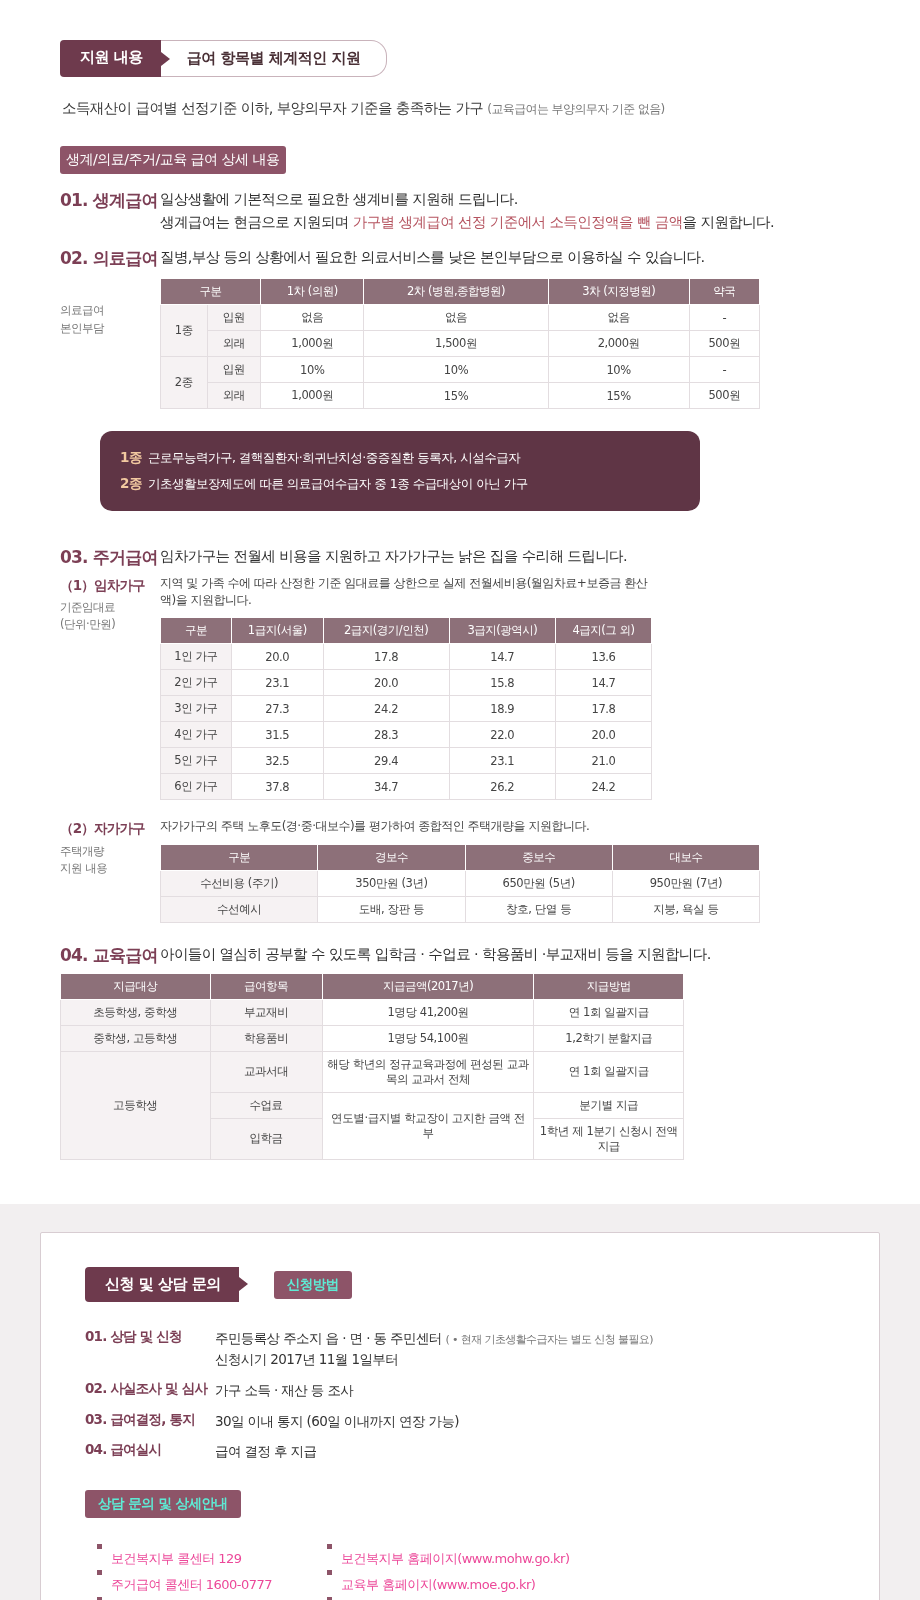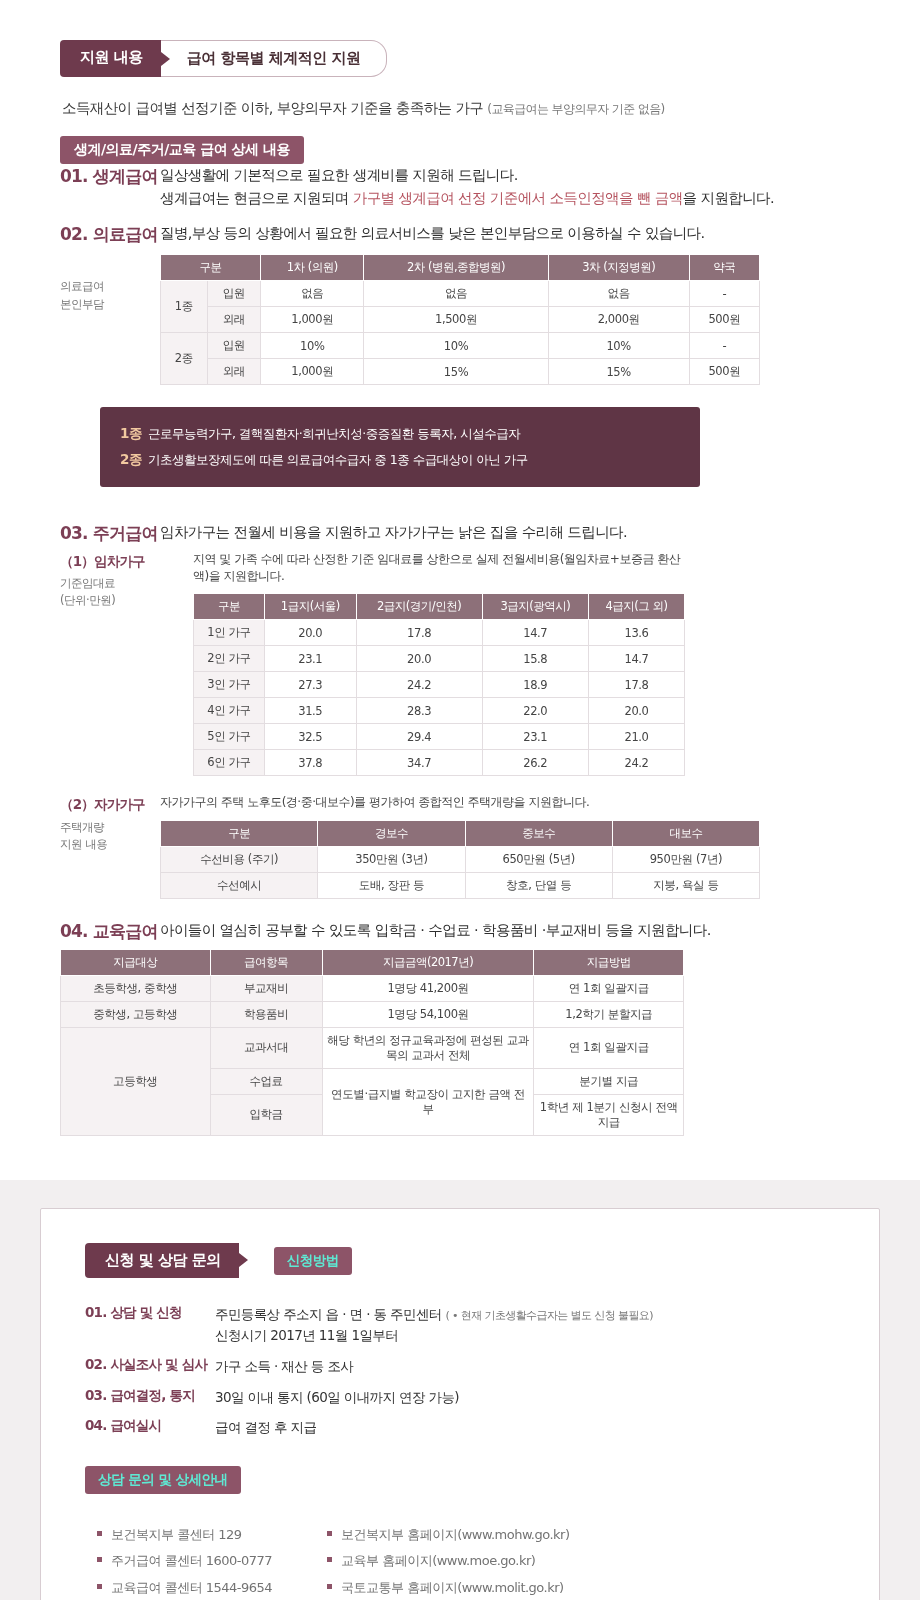--- a/index.html
+++ b/index.html
@@ -38,28 +38,28 @@
     border: 1px solid #c9b3bb; border-left: none;
     border-radius: 0 16px 16px 0;
     padding: 8px 26px 8px 26px;
     font-size: 15px; color: #4a3036; font-weight: bold;
     letter-spacing: -0.5px;
     display: flex; align-items: center; text-align: right;
   }
 
   .lead {
     font-size: 14.5px; color: #3a3a3a; letter-spacing: -0.6px;
-    margin: 4px 0 18px 2px;
+    margin: 4px 0 28px 2px;
   }
   .lead .small { font-size: 12px; color: #777; }
 
   .subtag {
     display: inline-block; background: #8d5468; color: #fff;
-    font-size: 14px; font-weight: bold; letter-spacing: -0.5px;
-    padding: 5px 14px; border-radius: 3px; 
+    font-size: 14px; font-weight: normal; letter-spacing: -0.5px;
+    padding: 5px 6px; border-radius: 3px; margin-bottom: 14px;
   }
 
   .row { display: flex; margin-bottom: 6px; }
   .row-label {
     width: 100px; flex: none;
     font-size: 17px; font-weight: bold; color: #7c3f55;
     letter-spacing: -0.8px; padding-top: 1px;
   }
   .row-body { flex: 1; }
   .row-title { font-size: 14.5px; color: #2f2f2f; letter-spacing: -0.6px; line-height: 1.6; }
@@ -88,21 +88,21 @@
 
   .t-wrap { margin-left: 0; }
   .with-left { display: flex; }
   .left-cap {
     width: 100px; flex: none; font-size: 11.5px; color: #777;
     letter-spacing: -0.5px; line-height: 1.5; padding-top: 24px;
   }
 
   
   .note-box {
-    background: #5f3545; color: #fff; border-radius: 3px;
+    background: #5f3545; color: #fff; border-radius: 12px;
     padding: 14px 20px; margin: 22px 0 34px 40px; width: 600px;
     font-size: 12.5px; letter-spacing: -0.5px; line-height: 1.9;
   }
   .note-box b { color: #f2c9a0; font-size: 13.5px; margin-right: 6px; }
 
   .sub-label {
     font-size: 13.5px; font-weight: bold; color: #7c3f55;
     letter-spacing: -0.8px;
   }
 
@@ -123,22 +123,22 @@
     width: 130px; flex: none; font-size: 13.5px; font-weight: bold;
     color: #7c3f55; letter-spacing: -0.8px;
   }
   .step-body { font-size: 13.5px; color: #333; letter-spacing: -0.6px; line-height: 1.6; }
   .step-body .tiny { font-size: 11px; color: #777; }
 
   .contact-grid { display: flex; margin-top: 14px; padding-left: 12px; }
   .contact-col { width: 230px; }
   .contact-col.wide { width: 320px; }
   .contact-item {
-    font-size: 13px; color: #737373; letter-spacing: -0.5px;
-    line-height: 2.05; display: flex; align-items: center;
+    font-size: 13px; color: #ec4899; letter-spacing: -0.5px;
+    line-height: 2.05; display: flex; align-items: flex-start;
   }
   .bullet {
     width: 5px; height: 5px; background: #8d5468; display: inline-block;
     margin-right: 9px; flex: none; position: relative; top: -2px;
   }
 </style>
 </head>
 <body>
 
 <div class="page">
@@ -239,21 +239,21 @@
 
     
     <div class="row">
       <div class="row-label">03. 주거급여</div>
       <div class="row-body">
         <div class="row-title">임차가구는 전월세 비용을 지원하고 자가가구는 낡은 집을 수리해 드립니다.</div>
       </div>
     </div>
 
     
-    <div class="with-left" style="margin-top:0;gap:33px;">
+    <div class="with-left" style="margin-top:0;">
       <div class="left-cap" style="padding-top:0;">
         <div class="sub-label">（1）임차가구</div>
         <div style="margin-top:4px;">기준임대료</div>
         <div>(단위·만원)</div>
       </div>
       <div style="width:492px;">
         <div class="row-sub" style="font-size:12px;color:#444;margin:0 0 8px 0;">지역 및 가족 수에 따라 산정한 기준 임대료를 상한으로 실제 전월세비용(월임차료+보증금 환산액)을 지원합니다.</div>
         <table class="t">
           <thead>
             <tr>

